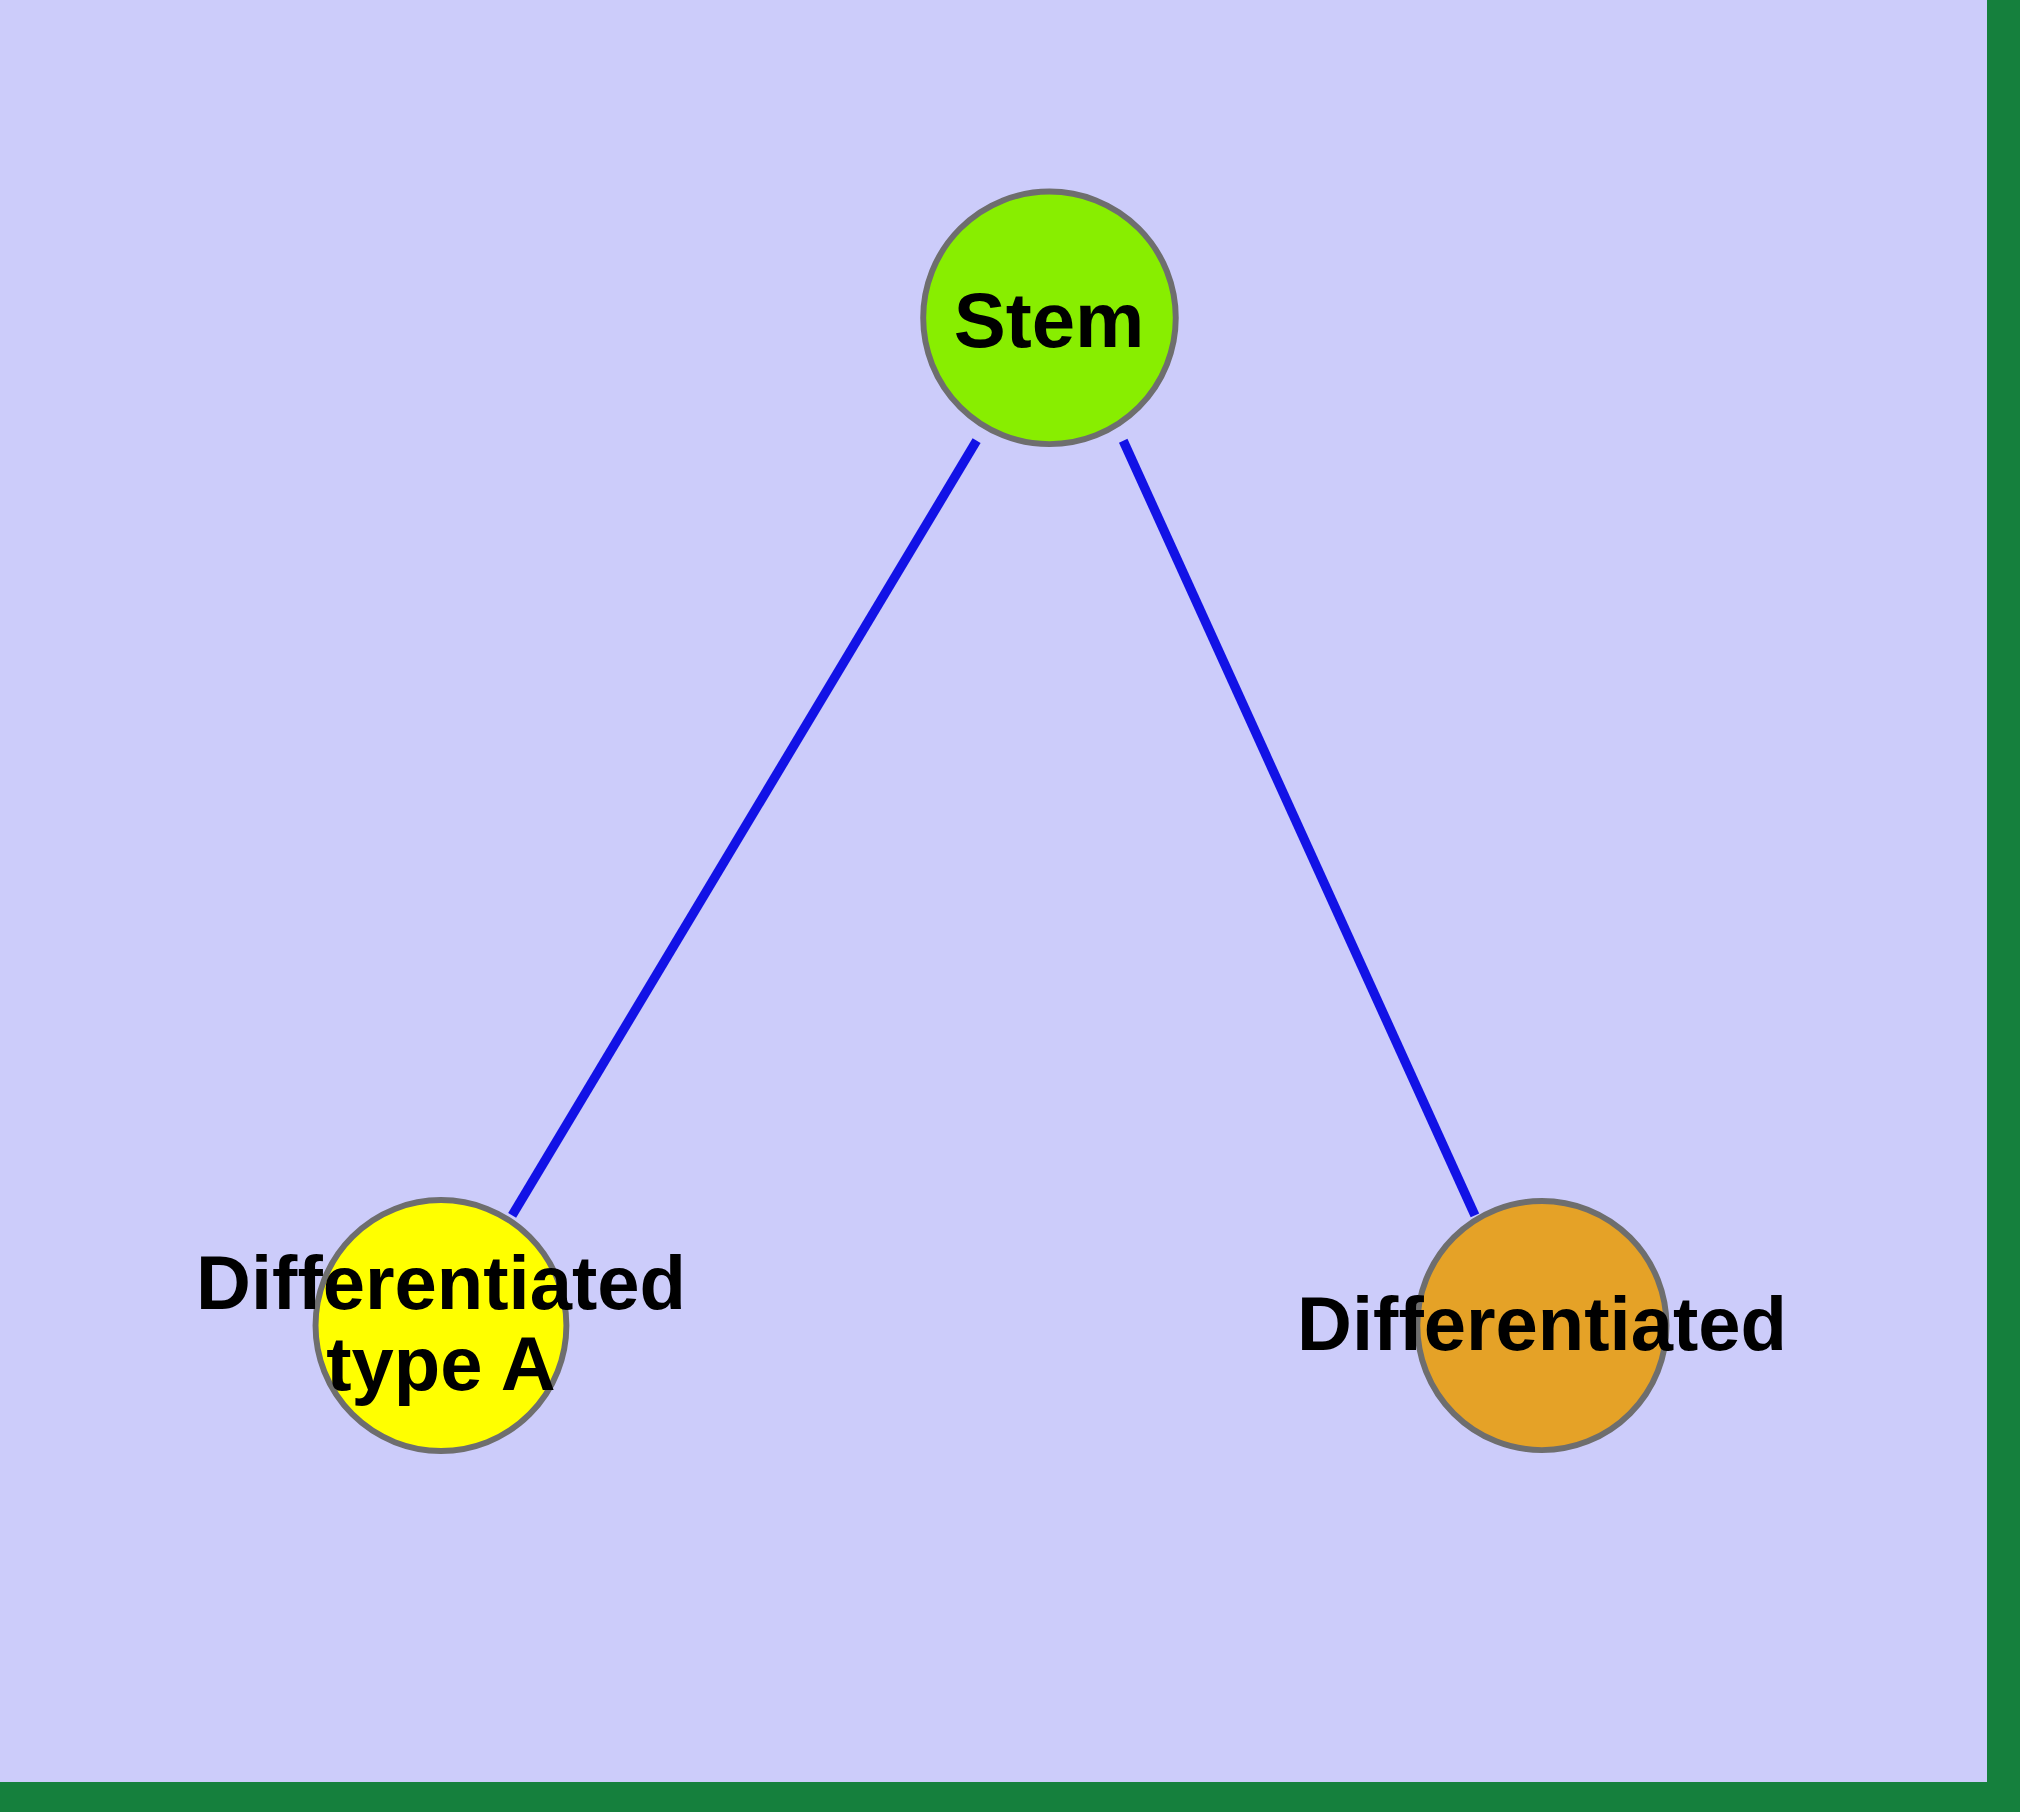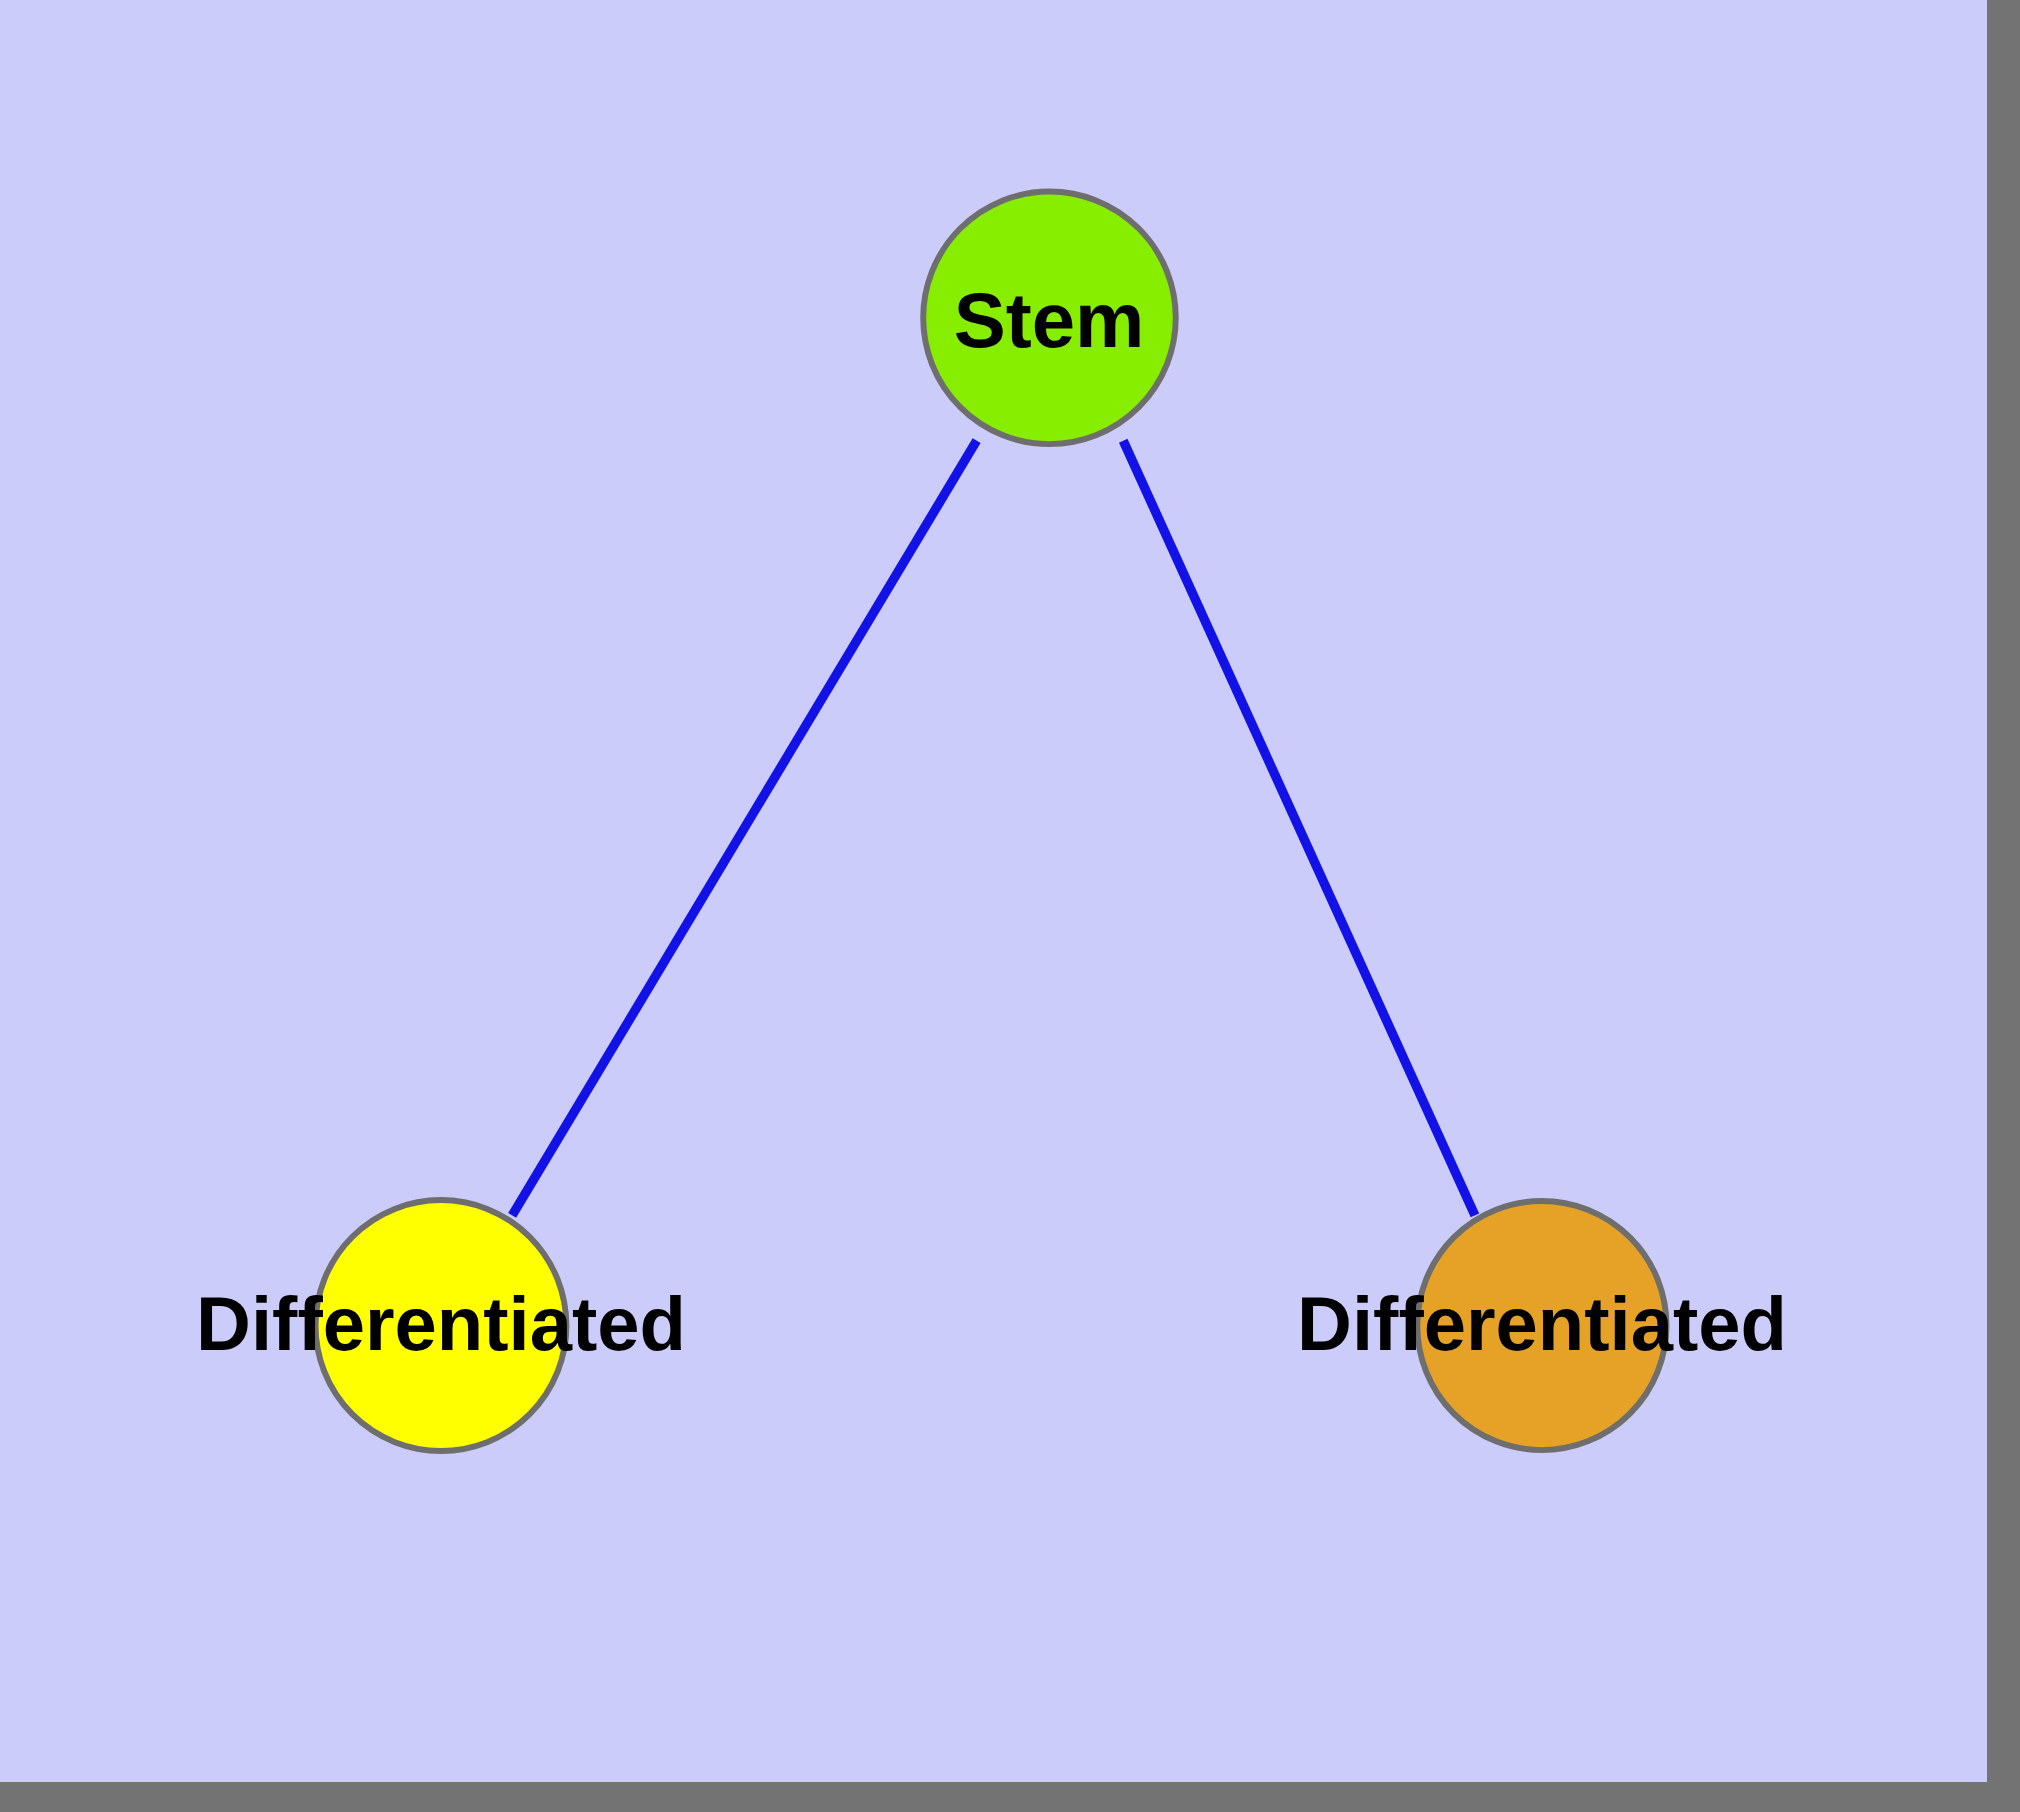--- a/index.html
+++ b/index.html
@@ -5,21 +5,21 @@
   html, body {
     margin: 0;
     padding: 0;
     background: #ffffff;
   }
   #canvas {
     position: relative;
     width: 2021px;
     height: 1812px;
     overflow: hidden;
-    background: #737373;
+    background: #15803d;
     font-family: "Liberation Sans", sans-serif;
   }
   #plot-area {
     position: absolute;
     left: 0;
     top: 0;
     width: 1987px;
     height: 1782px;
     background: #ccccfa;
   }
@@ -76,20 +76,21 @@
       <circle cx="1238" cy="375" r="149" fill="#88ee00" stroke="#6e6e6e" stroke-width="7"></circle>
     </g>
   </svg>
 
   <div id="label-stem" class="node-label">
     <div>Stem</div>
   </div>
 
   <div id="label-type-a" class="node-label">
     <div>Differentiated</div>
+    <div>type A</div>
   </div>
 
   <div id="label-type-b" class="node-label">
     <div>Differentiated</div>
   </div>
 
 </div>
 
 
 </body></html>

